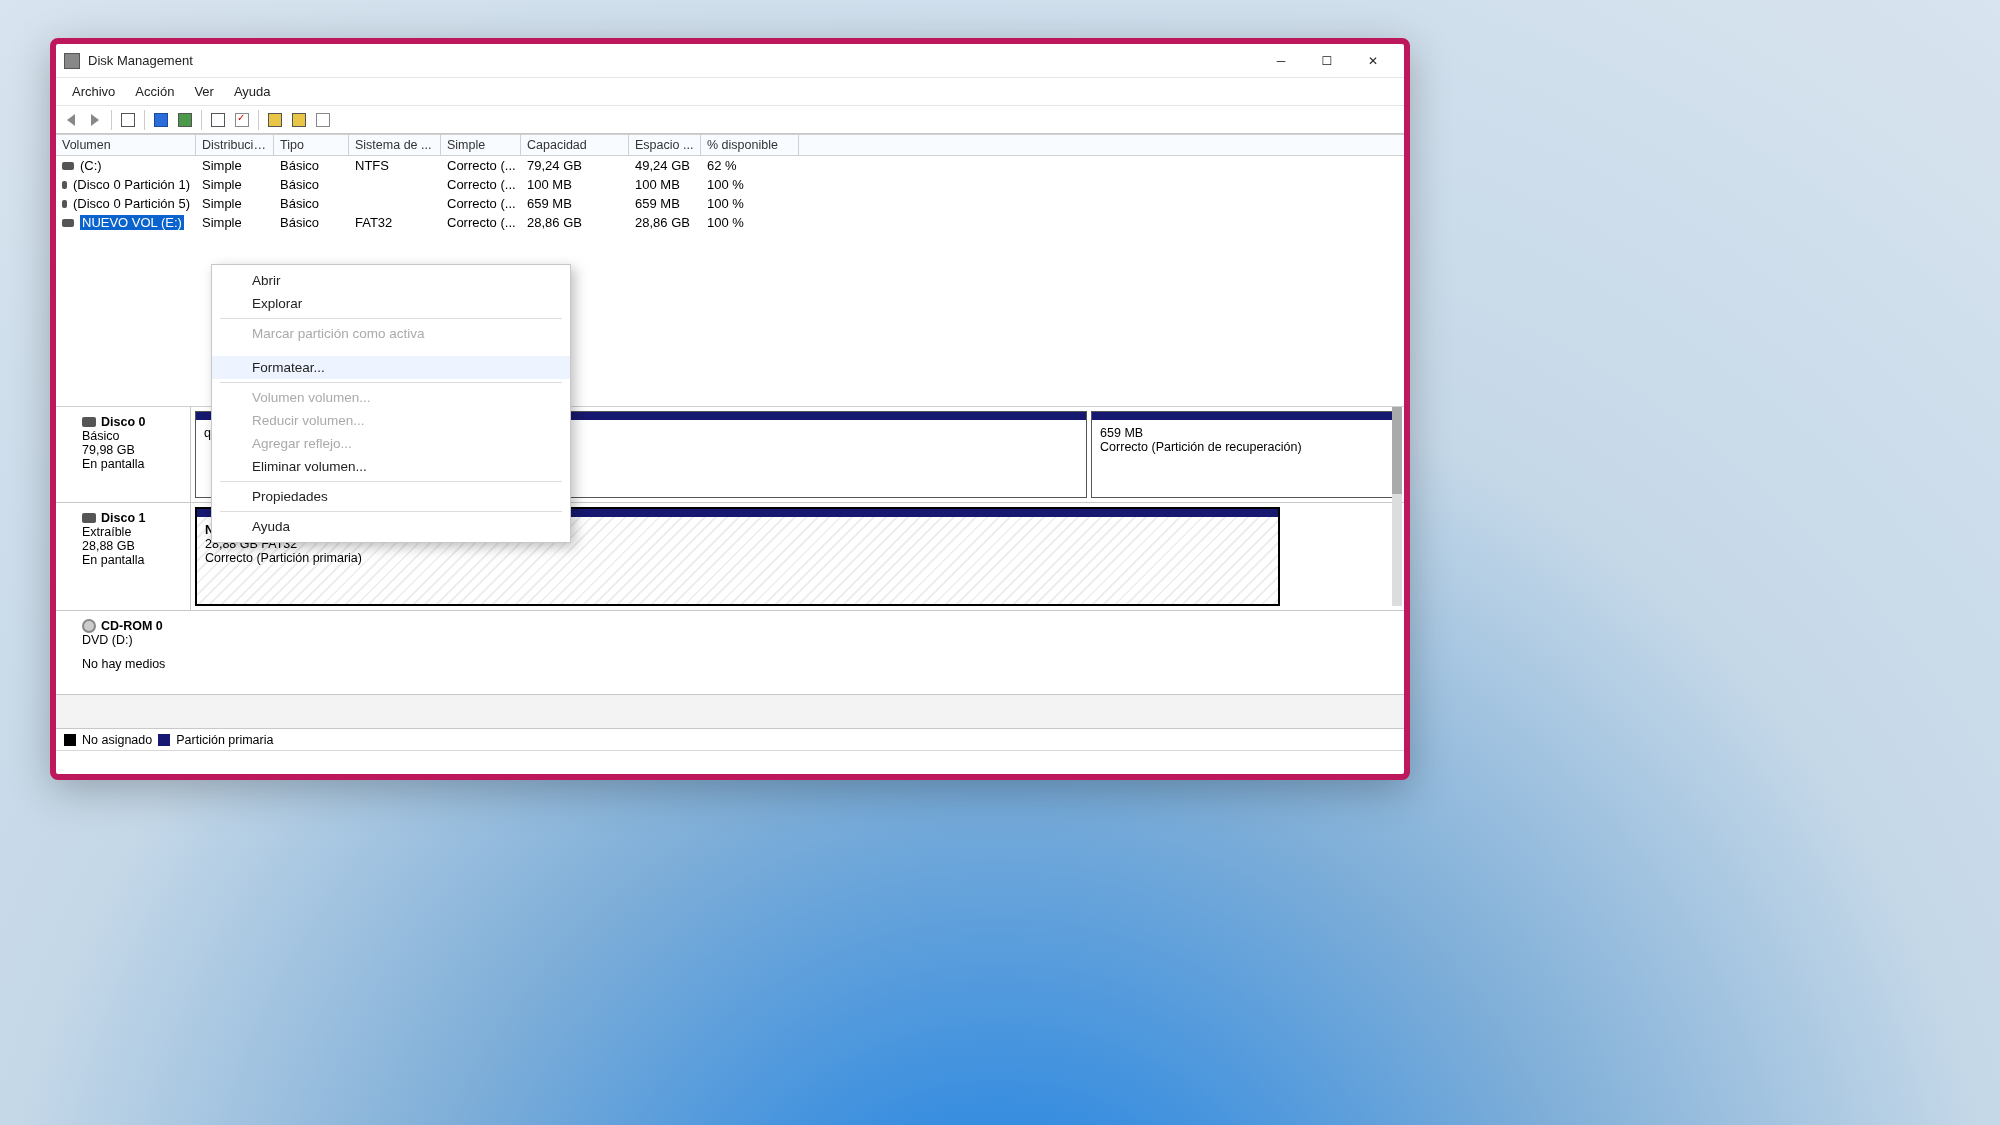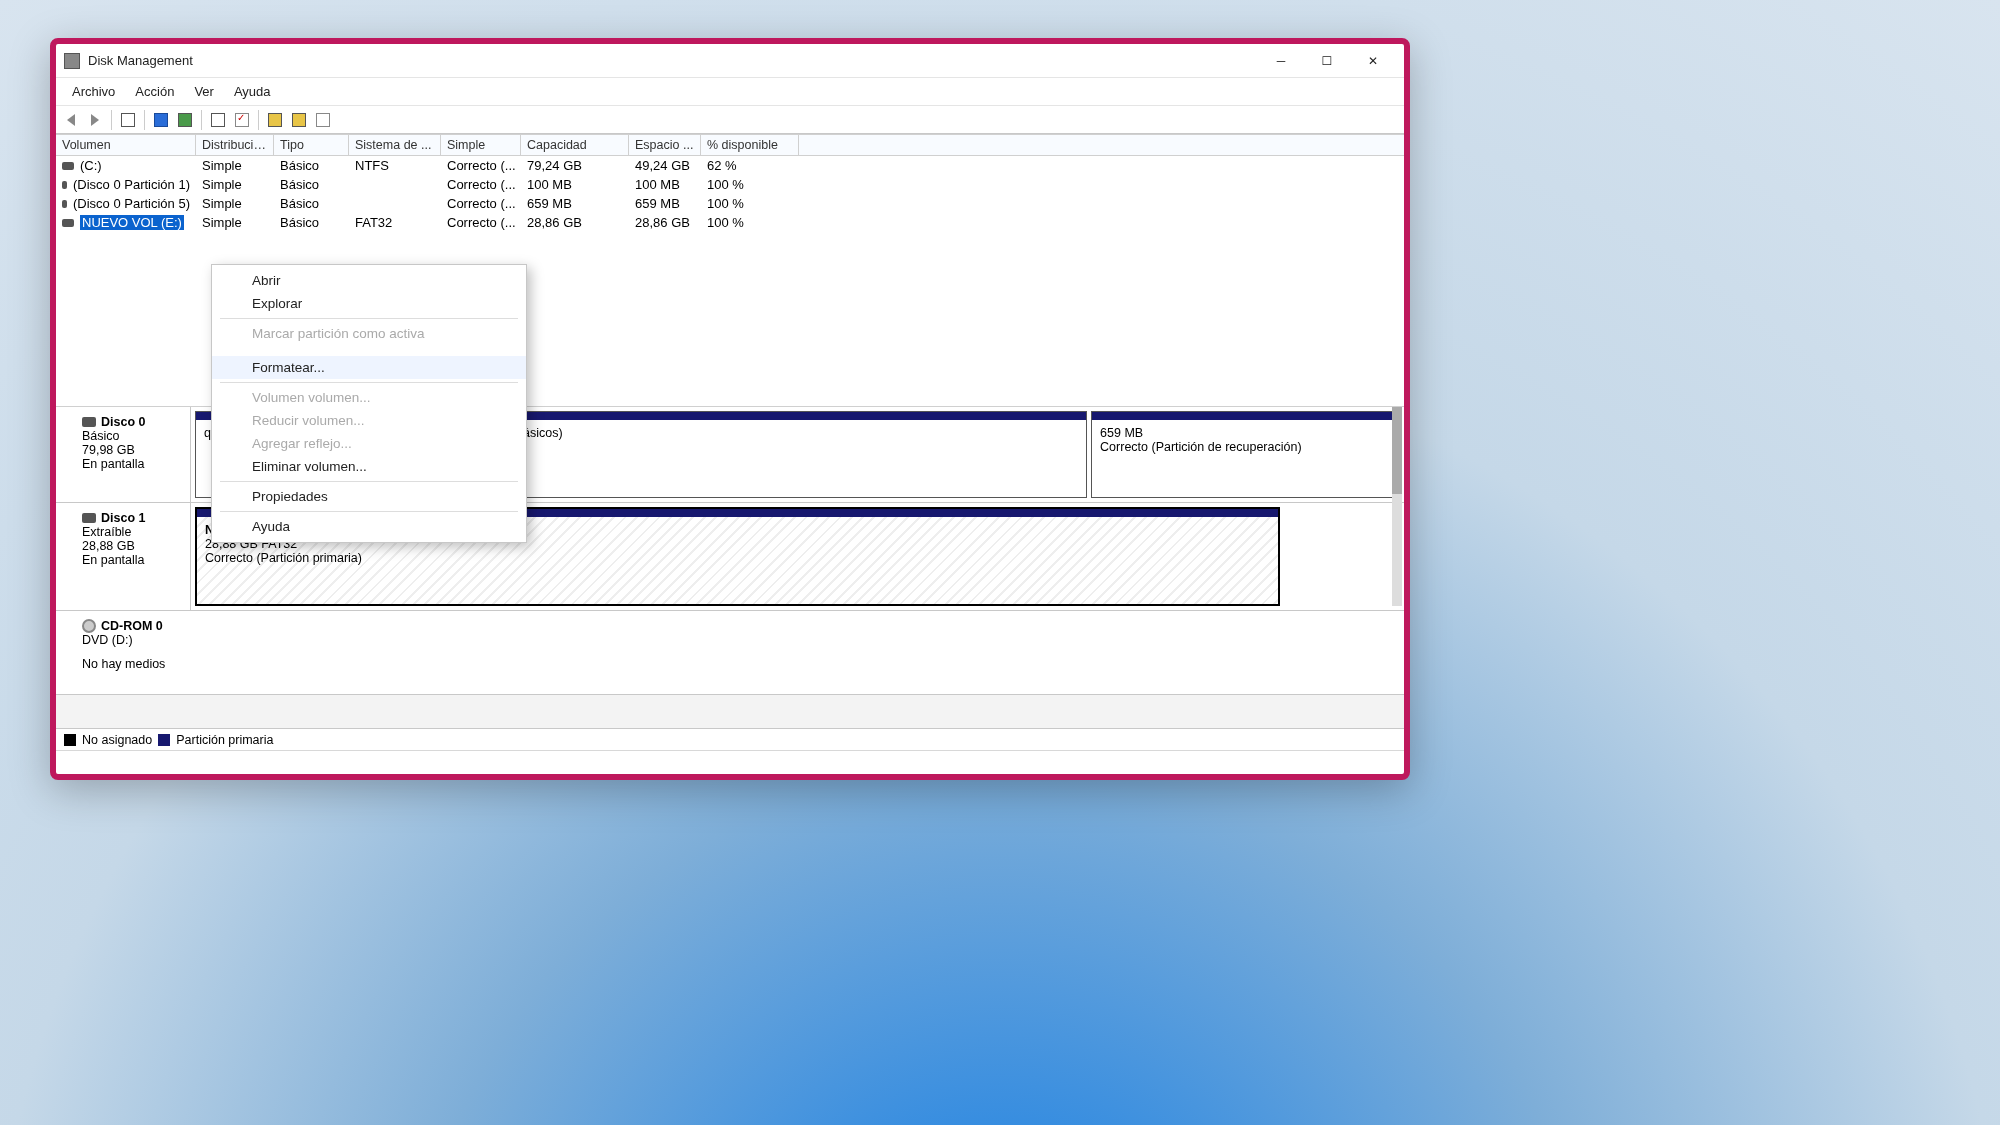--- a/index.html
+++ b/index.html
@@ -44,21 +44,21 @@
 .th { border-right:1px solid #d0d0d0; padding:3px 6px; white-space:nowrap; overflow:hidden; text-overflow:ellipsis; }
 .th:last-child { flex:1; border-right:none; }
 .volumes { background:#fff; font-size:13px; }
 .vrow { display:flex; height:19px; align-items:center; }
 .vcell { padding:0 6px; white-space:nowrap; overflow:hidden; }
 .vcell.vol { display:flex; align-items:center; gap:6px; }
 .diskicon { width:12px; height:8px; background:#555; border-radius:2px; }
 .vrow.selected .vcell.vol .label { background:#0b63ce; color:#fff; padding:0 2px; }
 
 .context-menu {
-  position:absolute; left:155px; top:220px; width:316px;
+  position:absolute; left:155px; top:220px; width:360px;
   background:#fff; border:1px solid #c7c7c7; box-shadow:4px 4px 12px rgba(0,0,0,.25);
   padding:4px 0; font-size:13.5px; z-index:50;
 }
 .cmitem { padding:4px 40px; color:#222; }
 .cmitem.disabled { color:#aaa; }
 .cmitem.highlighted { background:#eef4ff;margin-top:11px; }
 .cmsep { height:1px; background:#ddd; margin:3px 8px; }
 
 .disk-area { flex:1; background:#f3f3f3; border-top:1px solid #d0d0d0; overflow:hidden; position:relative; }
 .disk-area-inner { position:absolute; inset:0; overflow:hidden; }

